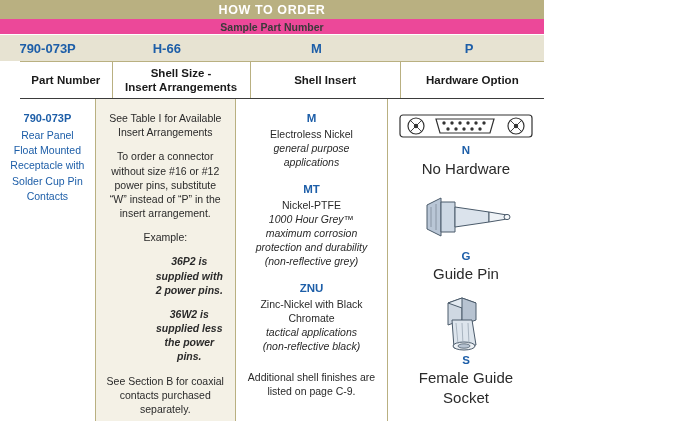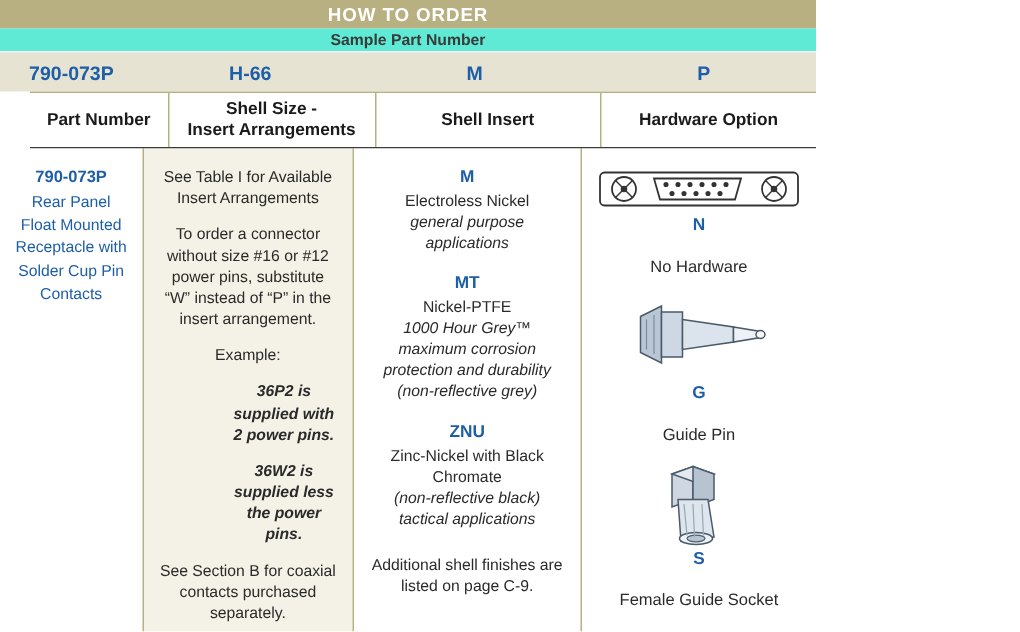--- a/index.html
+++ b/index.html
@@ -25,21 +25,21 @@
     color: #ffffff;
     font-weight: bold;
     font-size: 12.5px;
     letter-spacing: 0.6px;
     display: flex;
     align-items: center;
     justify-content: center;
   }
   .sample-bar {
     height: 15px;
-    background: #5eead4;
+    background: #ec4899;
     color: #3a3a3a;
     font-weight: bold;
     font-size: 10.5px;
     display: flex;
     align-items: center;
     justify-content: center;
     border-bottom: 1px solid #ffffff;
   }
   .sample-values {
     display: flex;
@@ -125,22 +125,22 @@
   .hw-item {
     margin-bottom: 10px;
   }
   .hw-label {
     color: #1d5ea8;
     font-weight: bold;
     font-size: 11.5px;
     margin-top: 2px;
   }
   .hw-text {
-    font-size: 11px;
-    margin-top: 12px;
+    font-size: 15px;
+    margin-top: 0px;
   }
   .svg-wrap {
     display: flex;
     justify-content: center;
     align-items: center;
   }
 </style>
 </head>
 <body>
 
@@ -206,22 +206,22 @@
         <p class="finish-name blue-head">MT</p>
         <p class="finish-name">Nickel-PTFE</p>
         <p class="finish-note">1000 Hour Grey™</p>
         <p class="finish-note">maximum corrosion protection and durability</p>
         <p class="finish-note">(non-reflective grey)</p>
       </div>
 
       <div class="finish-block">
         <p class="finish-name blue-head">ZNU</p>
         <p class="finish-name">Zinc-Nickel with Black Chromate</p>
+        <p class="finish-note">tactical applications</p>
         <p class="finish-note">(non-reflective black)</p>
-        <p class="finish-note">tactical applications</p>
       </div>
 
       <p class="p" style="margin-top:16px">Additional shell finishes are listed on page C-9.</p>
     </div>
     <div class="vline"></div>
 
     <div class="body-cell c4" style="width:186px">
 
       <div class="hw-item">
         <div class="svg-wrap">

